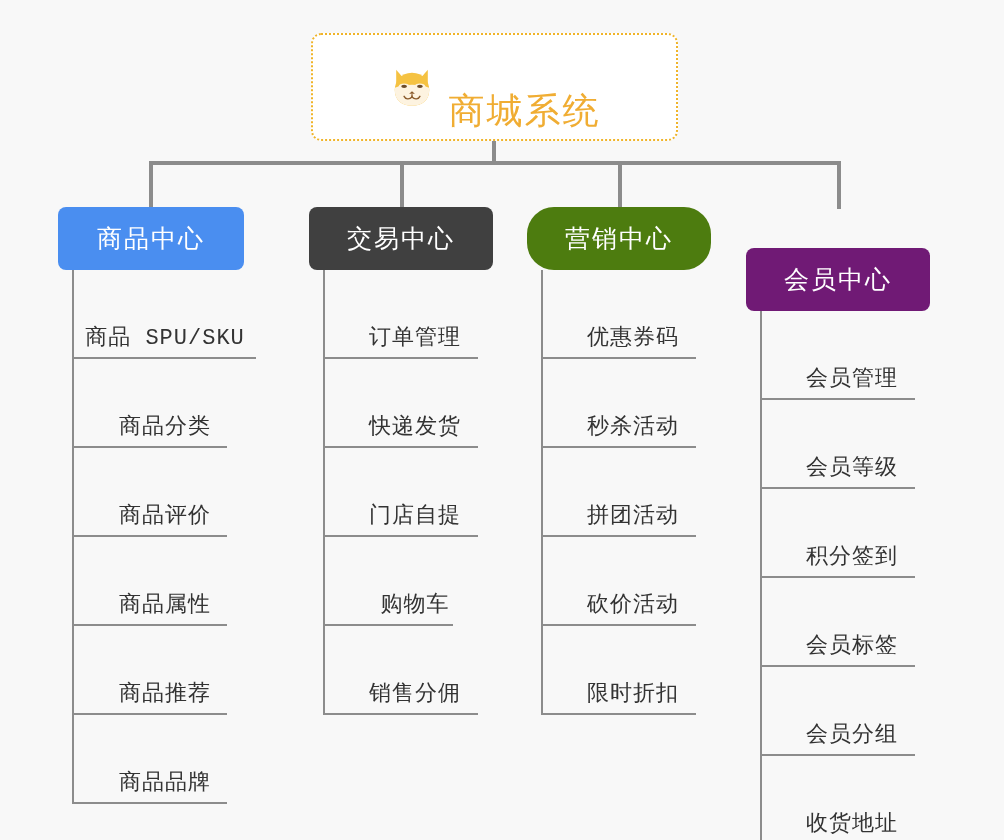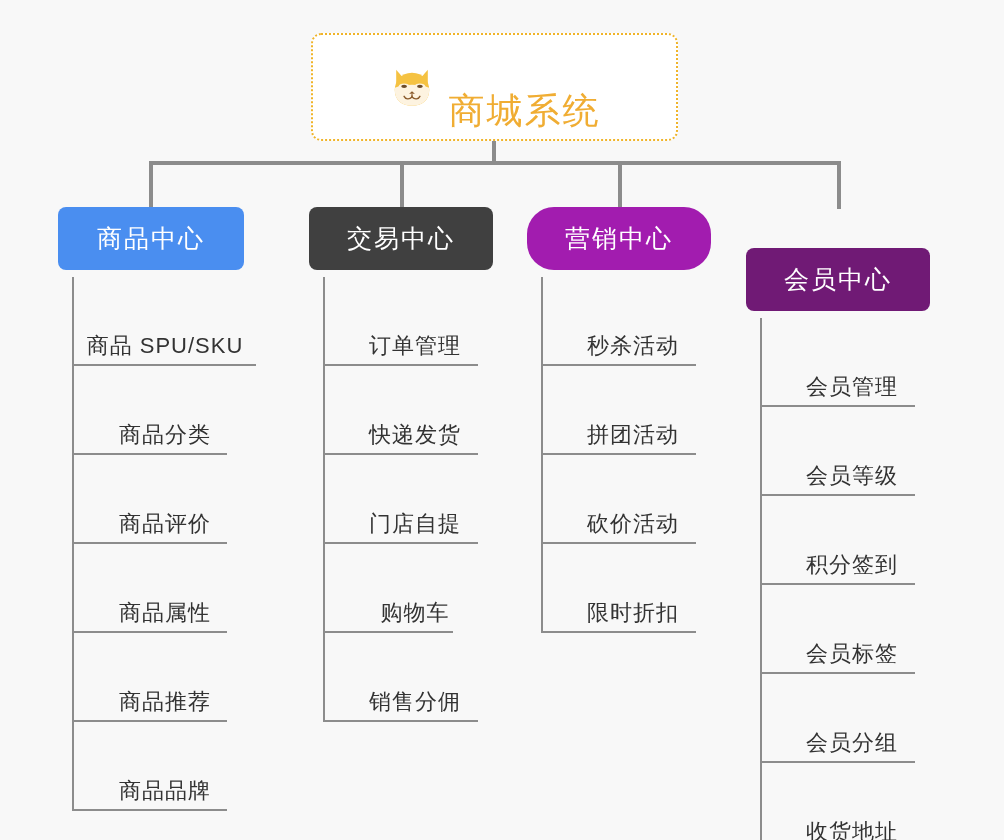--- a/index.html
+++ b/index.html
@@ -96,24 +96,25 @@
     justify-content: center;
     color: #ffffff;
     font-size: 25px;
     letter-spacing: 2px;
     box-sizing: border-box;
   }
 
   
   .leaf-tree {
     position: relative;
-    margin-top: 7px;
+    margin-top: 0;
     padding-left: 16px;
     border-left: 2px solid #8c8c8c;
     margin-left: 14px;
+    font-family: Liberation Mono, monospace;
   }
   .leaf-row {
     height: 89px;
     box-sizing: border-box;
     position: relative;
     display: flex;
     align-items: flex-end;
     justify-content: center;
     padding-bottom: 8px;
   }
@@ -211,24 +212,27 @@
       <div class="leaf-row w3">
           <span class="leaf-label">购物车</span>
         </div>
       <div class="leaf-row w4">
           <span class="leaf-label">销售分佣</span>
         </div>
     </div>
   </div>
 
   <div class="column c2">
-    <div class="cat-box" style="background: #a21caf; border-radius: 27px;">
+    <div class="cat-box" style="background: #4d7c0f; border-radius: 27px;">
       <span>营销中心</span>
     </div>
     <div class="leaf-tree">
+      <div class="leaf-row w4">
+          <span class="leaf-label">优惠券码</span>
+        </div>
       <div class="leaf-row w4">
           <span class="leaf-label">秒杀活动</span>
         </div>
       <div class="leaf-row w4">
           <span class="leaf-label">拼团活动</span>
         </div>
       <div class="leaf-row w4">
           <span class="leaf-label">砍价活动</span>
         </div>
       <div class="leaf-row w4">

